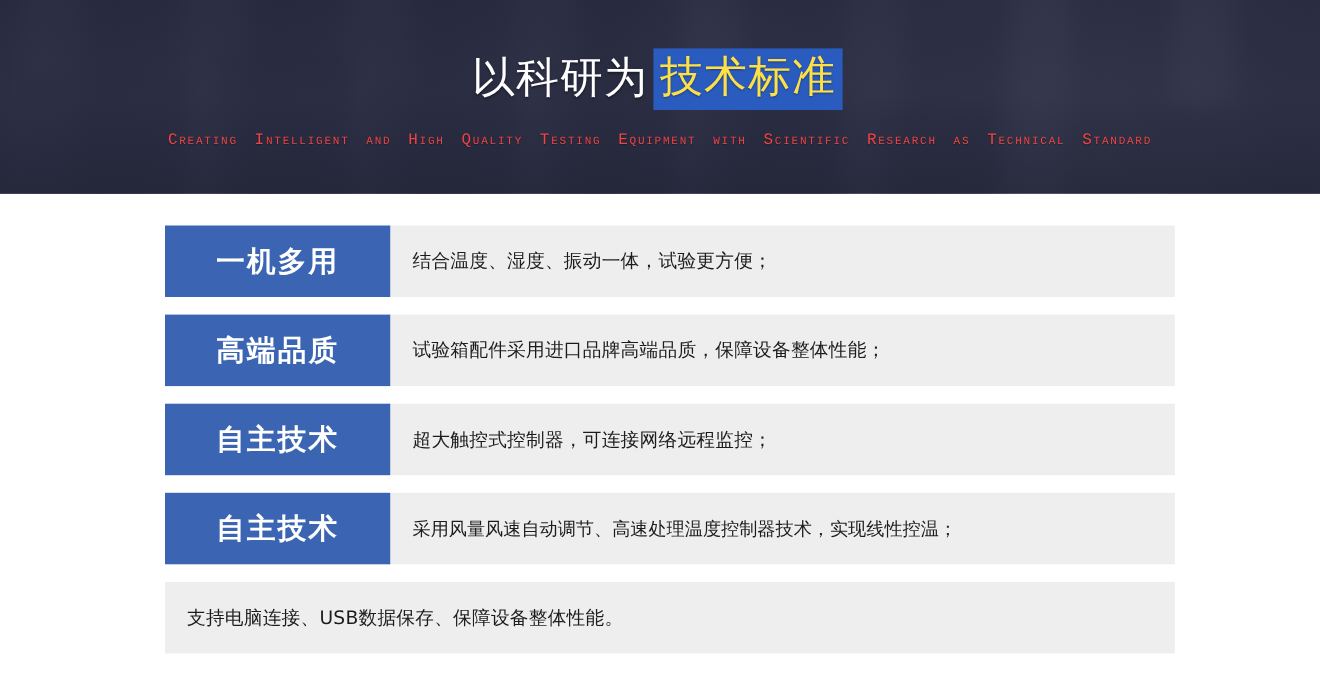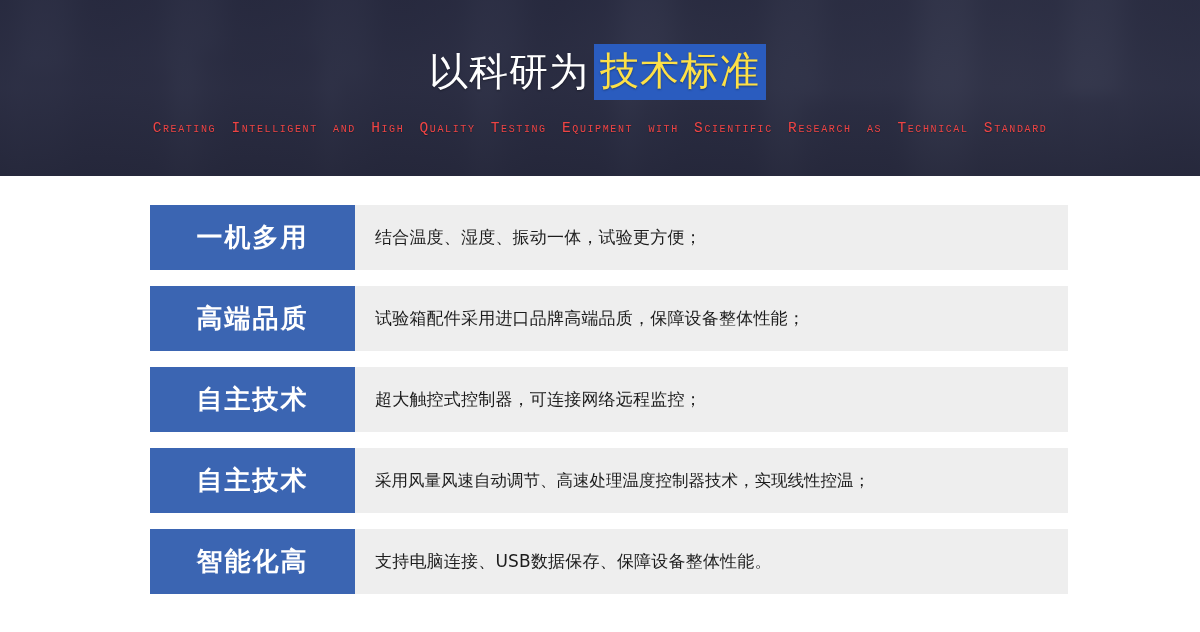--- a/index.html
+++ b/index.html
@@ -205,19 +205,18 @@
       <div class="feature-tag">自主技术</div>
       <div class="feature-desc">超大触控式控制器，可连接网络远程监控；</div>
     </div>
 
     <div class="feature-row long">
       <div class="feature-tag">自主技术</div>
       <div class="feature-desc">采用风量风速自动调节、高速处理温度控制器技术，实现线性控温；</div>
     </div>
 
     <div class="feature-row">
-      <div class="feature-tag">智能化高</div>
       <div class="feature-desc">支持电脑连接、USB数据保存、保障设备整体性能。</div>
     </div>
 
   </div>
 
 </div>
 
 </body></html>

